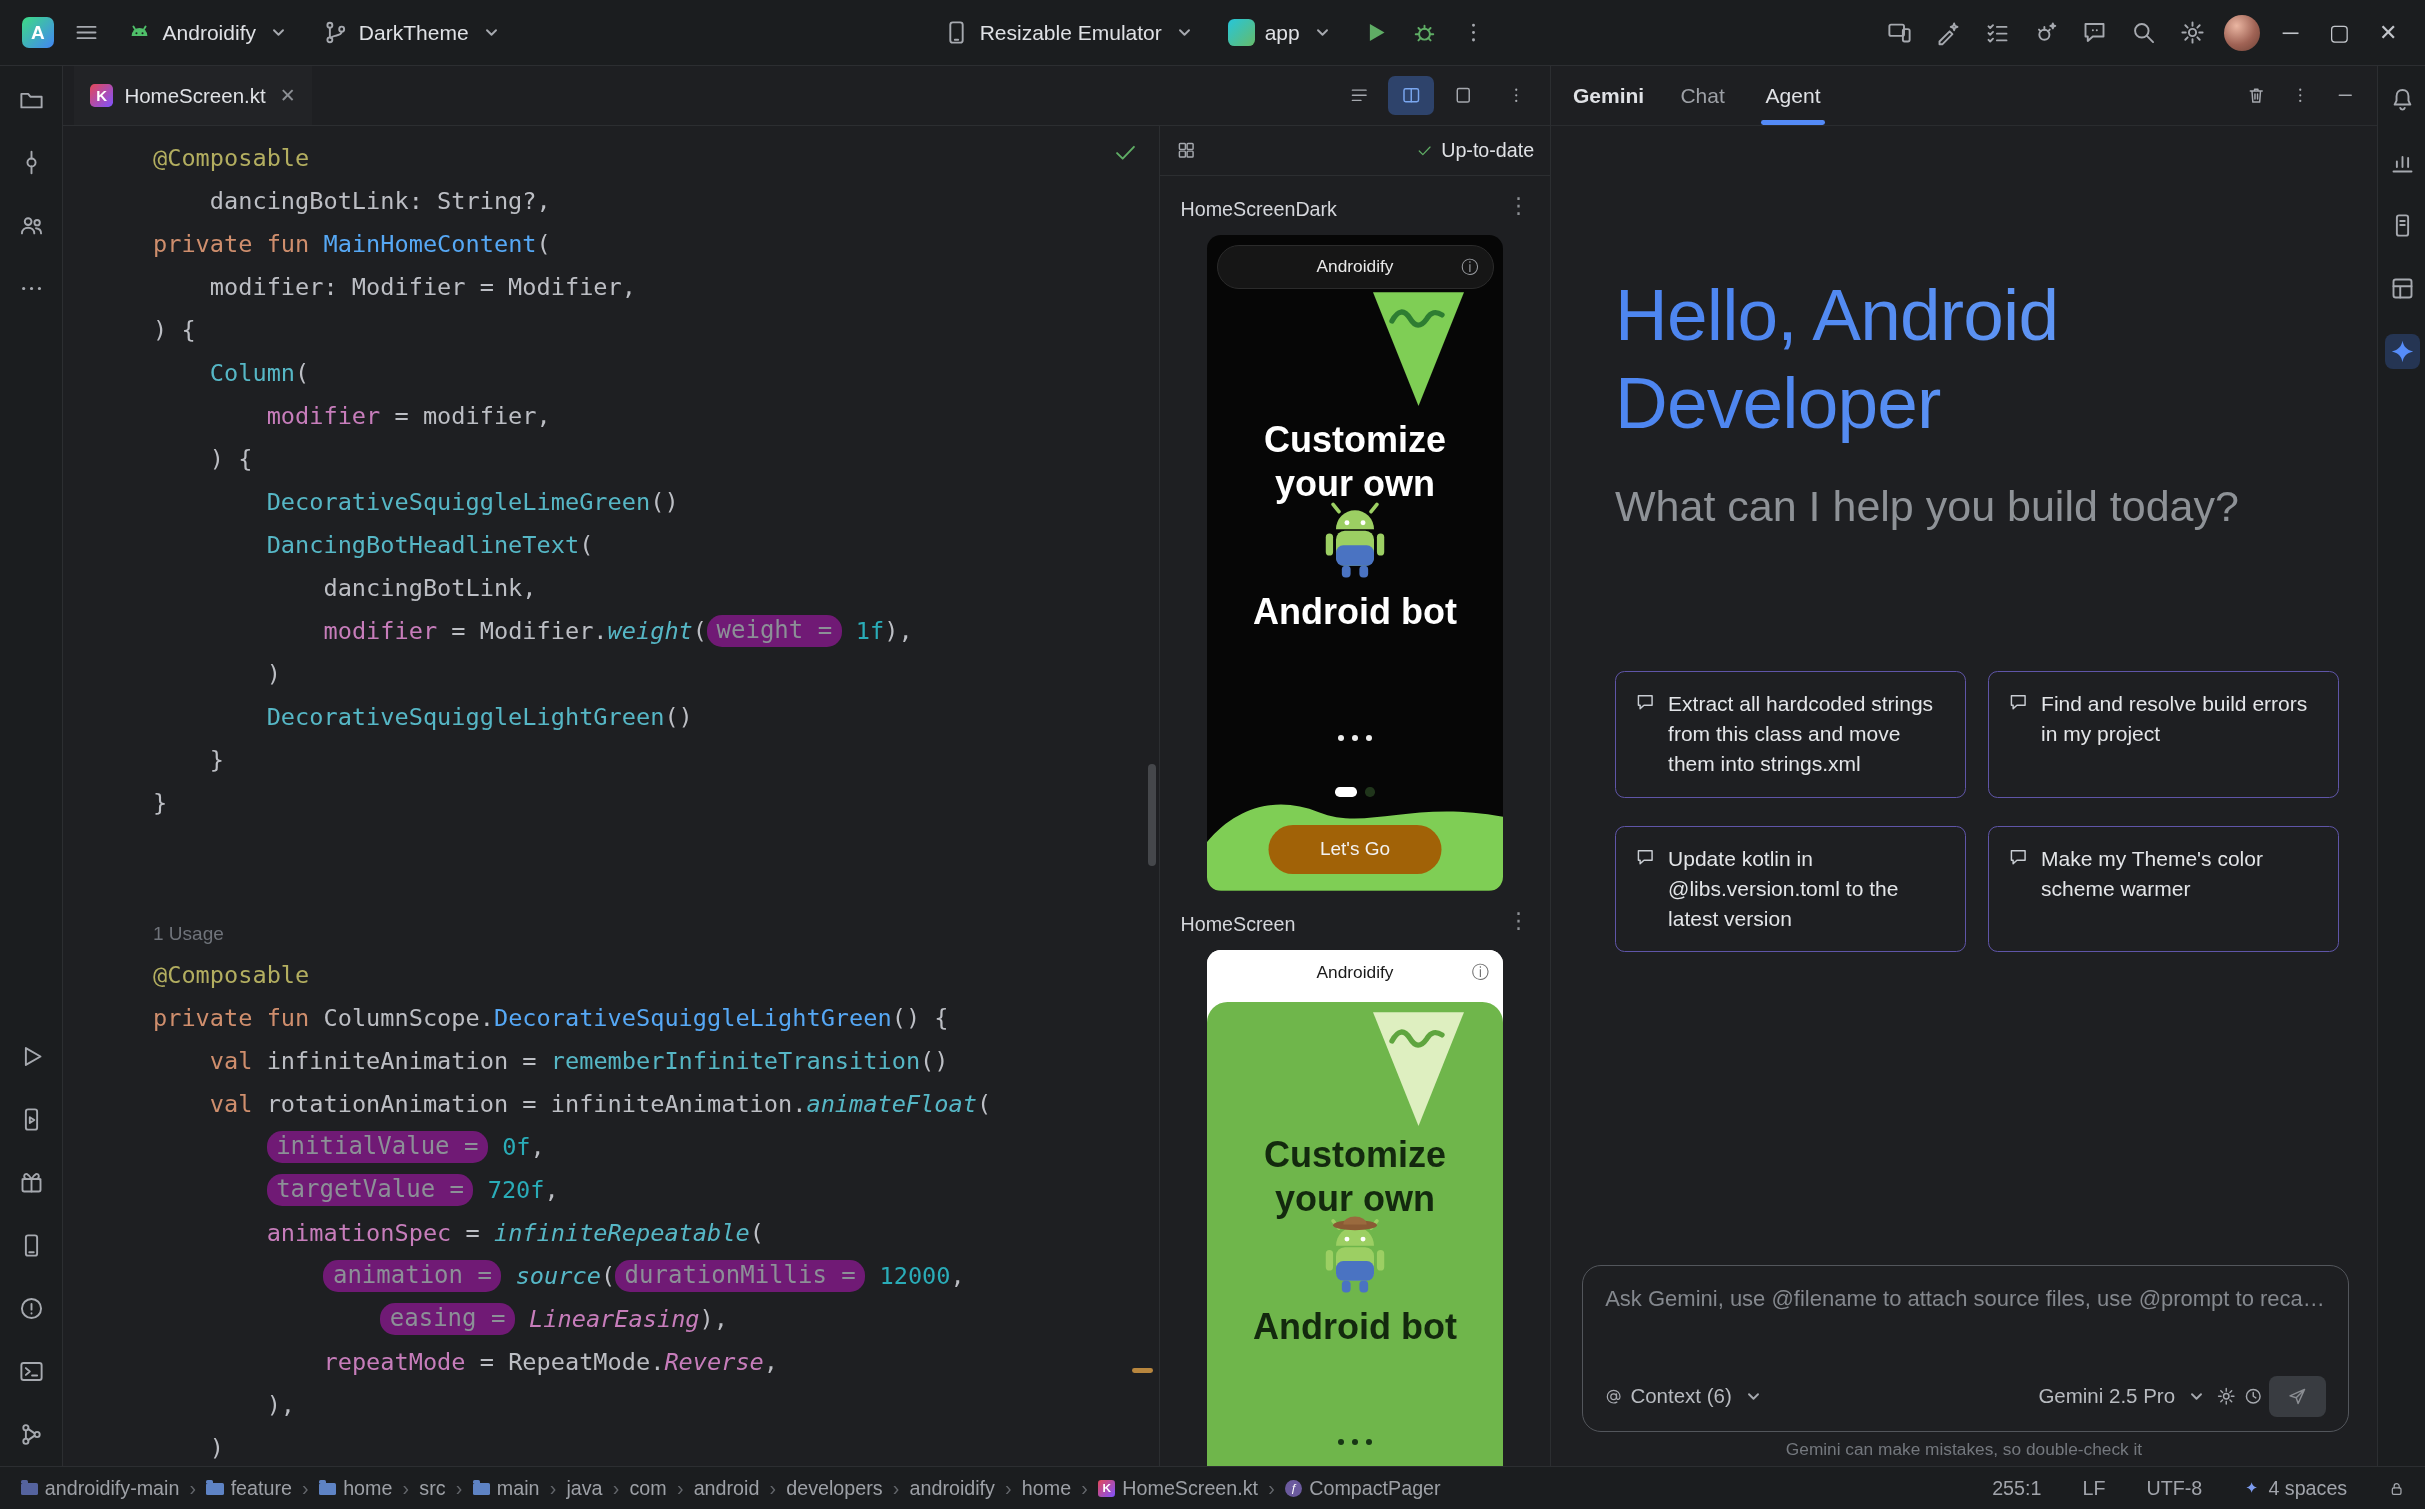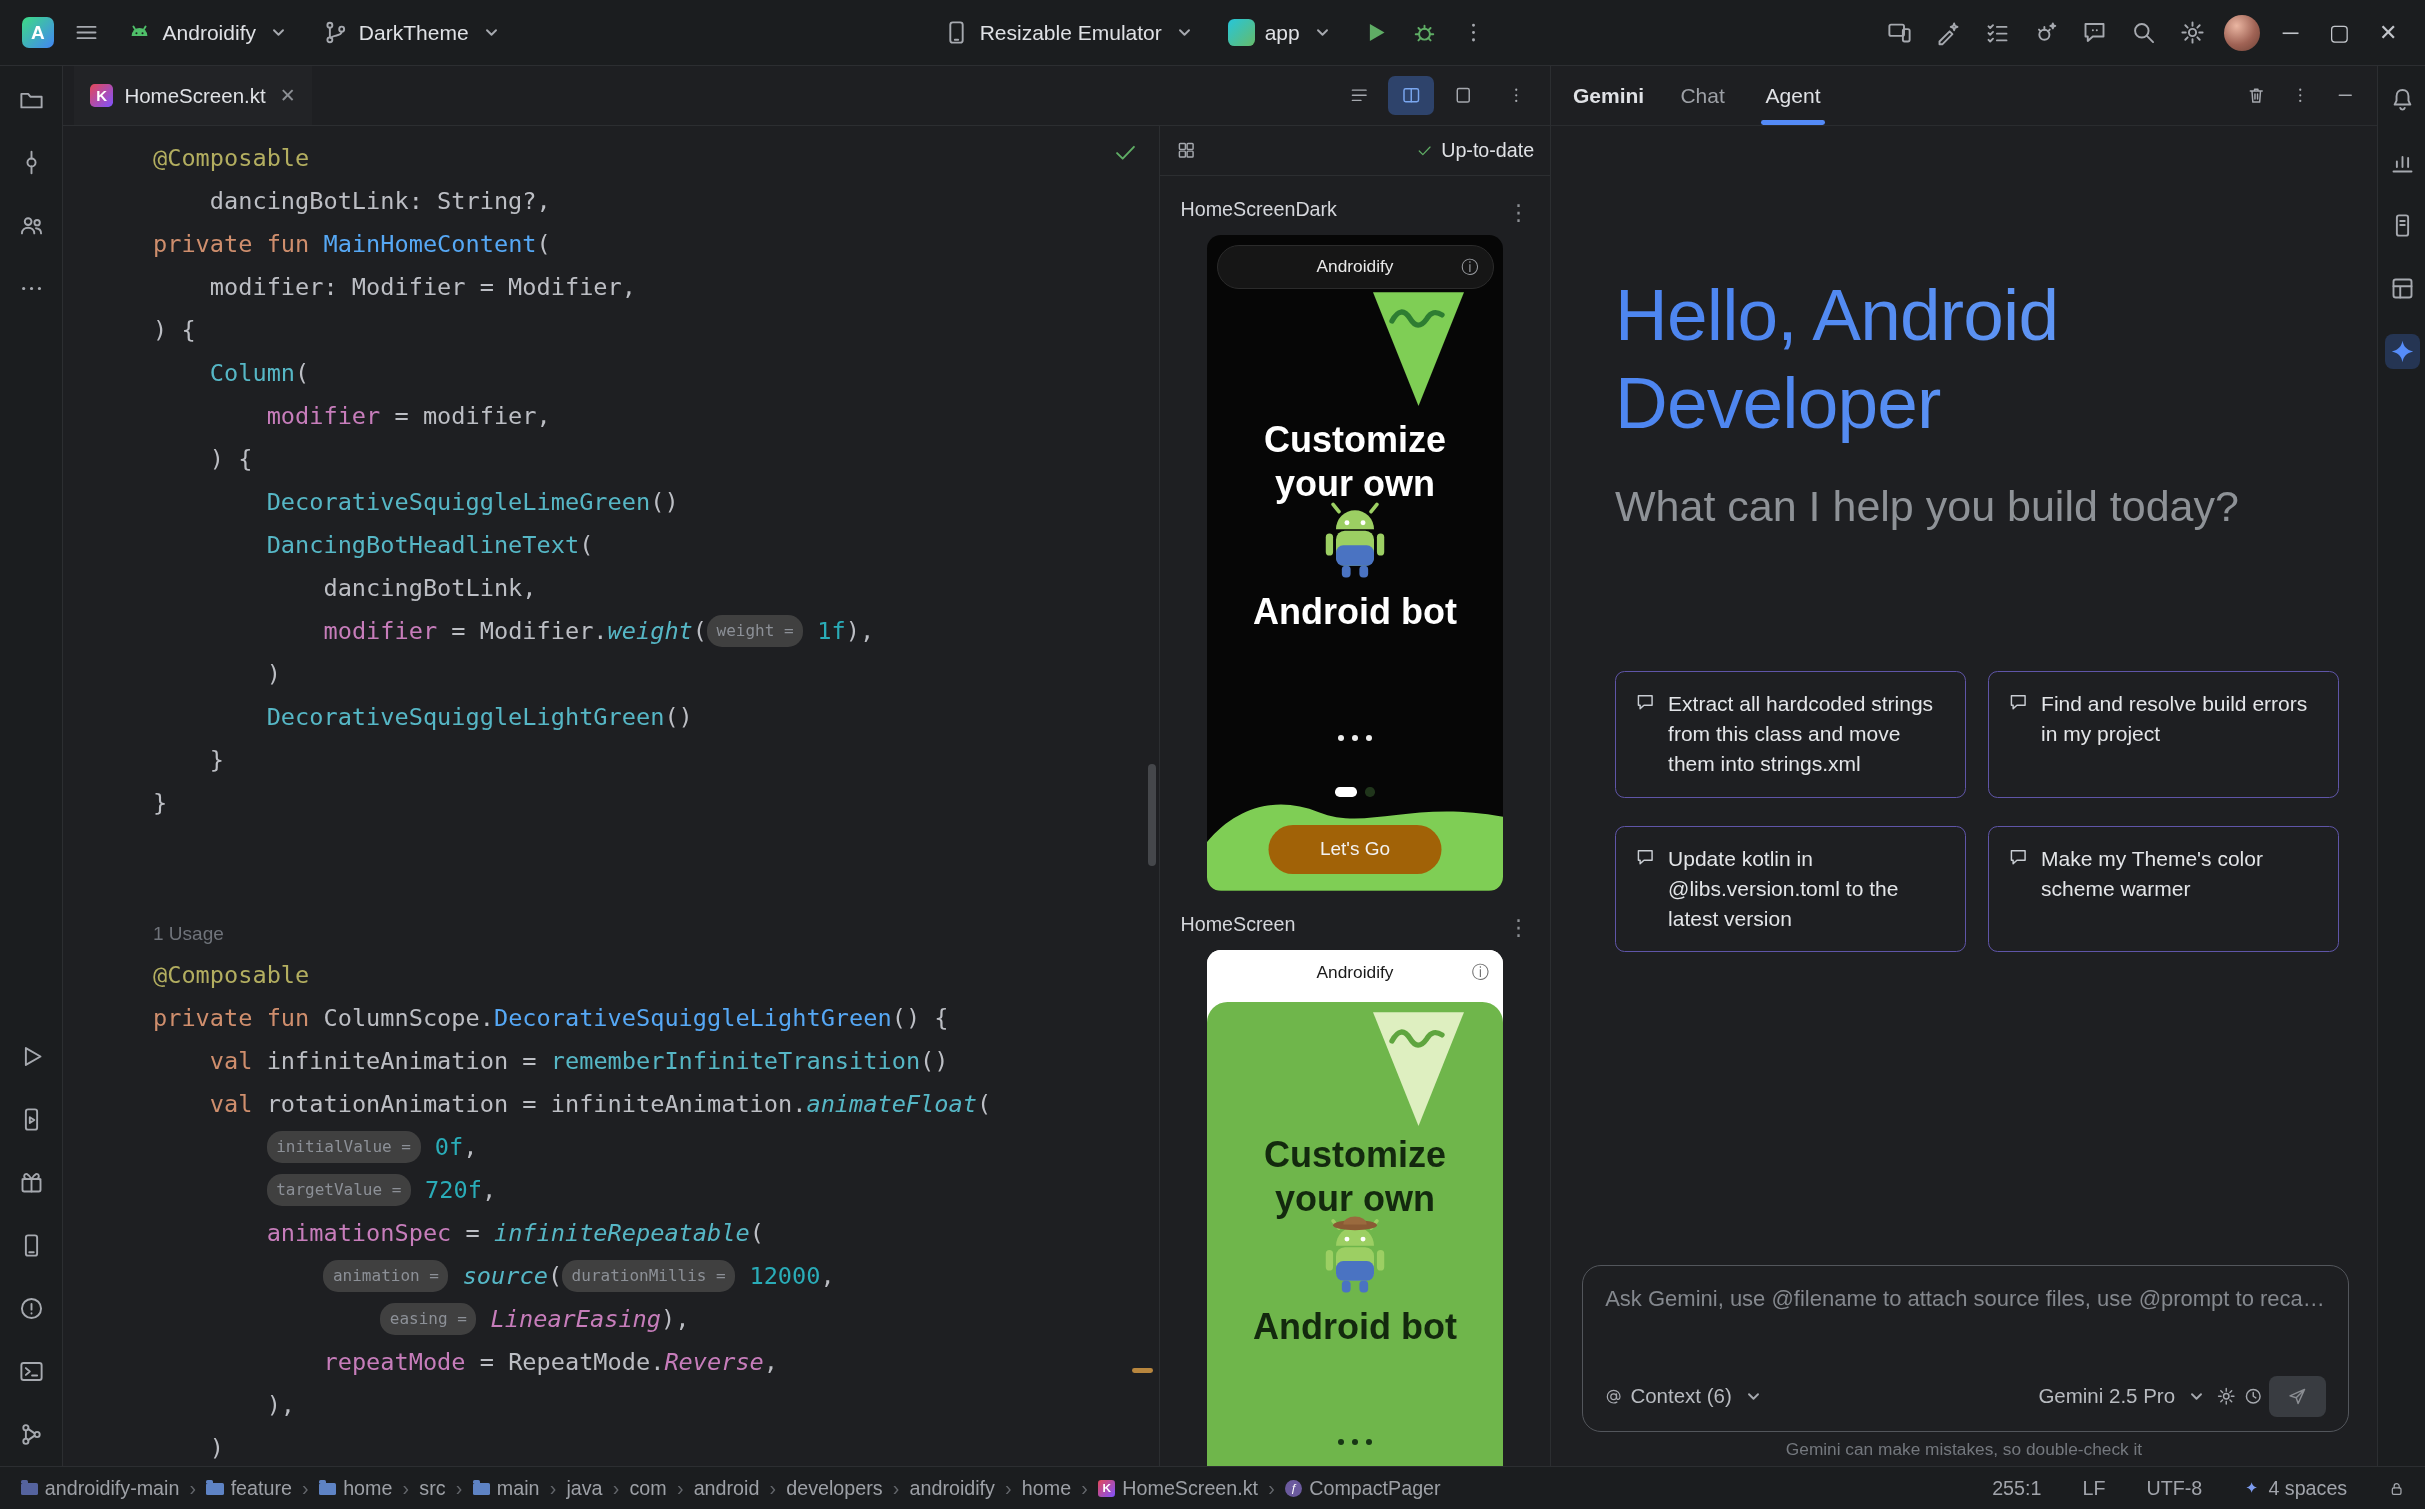--- a/index.html
+++ b/index.html
@@ -52,32 +52,32 @@
   .cl{height:43px;line-height:43px;white-space:pre}
   .tk-ann{color:#B3AE60}
   .tk-kw{color:#CF8E6D}
   .tk-fn{color:#56A8F5}
   .tk-comp{color:#56B7C6}
   .tk-prop{color:#C77DBB}
   .tk-num{color:#2AACB8}
   .tk-ext{color:#56B7C6;font-style:italic}
   .tk-enum{color:#C77DBB;font-style:italic}
   .tk-pl{color:#BCBEC4}
-  .tk-hint{display:inline-block;background:#404040;color:#8C9097;border-radius:15px;padding:0 9.5px;font-size:16px;line-height:31.5px;vertical-align:middle;position:relative;top:-1.6px}
+  .tk-hint{display:inline-block;background:#701a75;color:#8C9097;border-radius:15px;padding:0 9.5px;font-size:24px;line-height:31.5px;vertical-align:middle;position:relative;top:-1.6px}
   .tk-usage{font-family:"Liberation Sans",sans-serif;font-size:19px;color:#6F737A}
   .inspect-ok{position:absolute;top:12.6px;right:20.5px}
   .code-scroll-thumb{position:absolute;right:3.2px;top:638px;width:7.9px;height:102px;border-radius:3.9px;background:#45474B}
   .code-mod-mark{position:absolute;right:6.3px;top:1242px;width:20.5px;height:4.7px;background:#B8863E;border-radius:2.4px}
 
   
   .preview-pane{width:391px;border-left:0.8px solid #2C2E31;display:flex;flex-direction:column;overflow:hidden}
   .pv-header{height:50px;border-bottom:0.8px solid #2C2E31;display:flex;align-items:center;padding:0 15.8px;font-size:19.7px;color:#DFE1E5;gap:9.5px}
   .pv-status{margin-left:auto;display:flex;align-items:center;gap:7.9px}
   .pv-body{flex:1;overflow:hidden}
-  .pv-label{display:flex;align-items:flex-end;padding:22px 20.5px 14px;color:#D5D7DC;font-size:19.7px}
+  .pv-label{display:flex;align-items:flex-start;padding:22px 20.5px 14px;color:#D5D7DC;font-size:19.7px}
   .pv-kebab{margin-left:auto;color:#8C8F94;font-size:22px;line-height:15.8px}
   .phone{width:296px;margin:0 auto;border-radius:14px;position:relative;overflow:hidden;font-family:"Liberation Sans",sans-serif}
   .phone.dark{height:656px;background:#060606}
   .phone.light{height:646px;background:#FFFFFF}
   .ph-topbar{position:absolute;top:9.5px;left:9.5px;right:9.5px;height:44px;border-radius:787px;background:#161616;border:0.8px solid #2B2B2B;
     display:flex;align-items:center;justify-content:center;color:#E9E9E9;font-size:17.3px}
   .ph-topbar .info{position:absolute;right:14px;color:#9A9DA2;font-size:17.3px}
   .ph-topbar.light-bar{background:#FFFFFF;border:none;color:#1A1A1A}
   .ph-topbar.light-bar .info{color:#6E6E6E}
   .ph-green{position:absolute;top:52px;left:0;right:0;bottom:0;background:#6FB64B;border-radius:20.5px 20.5px 0 0}

